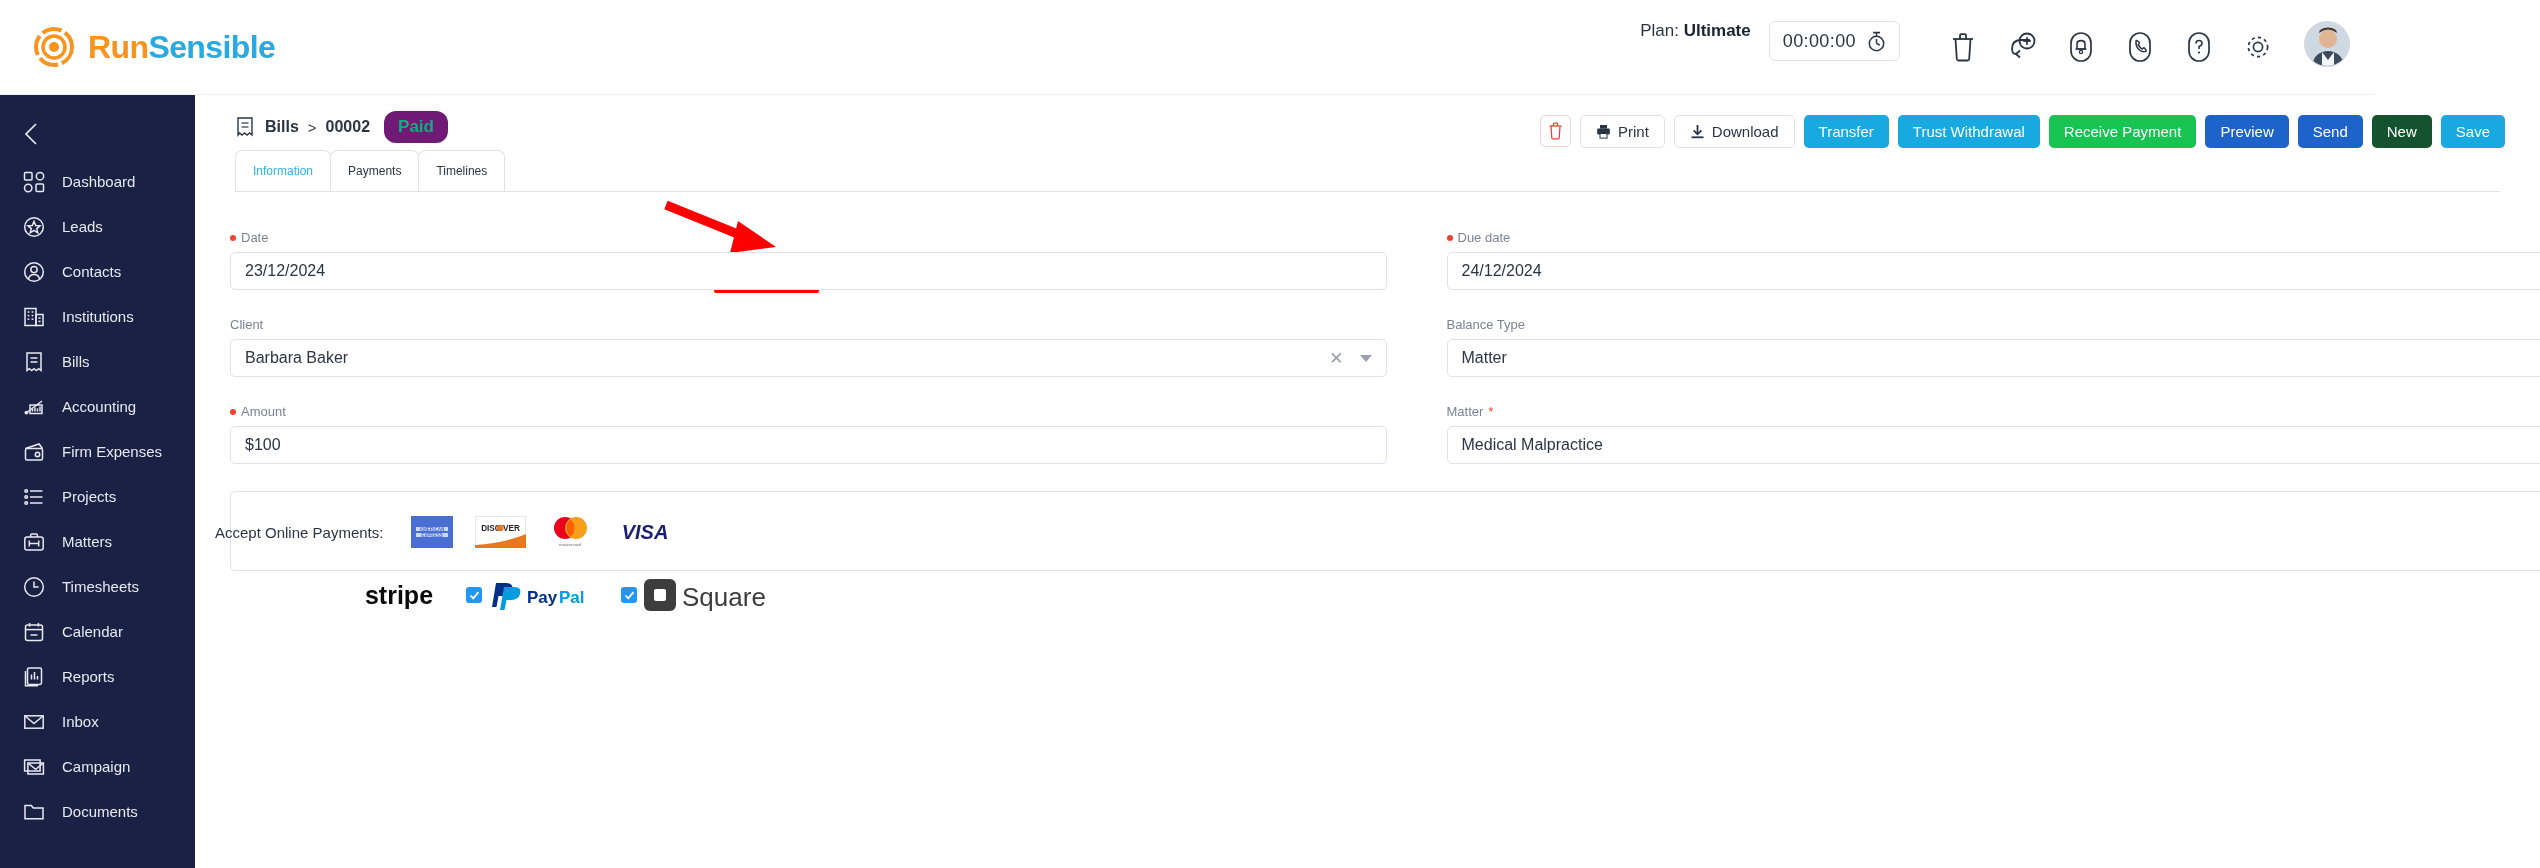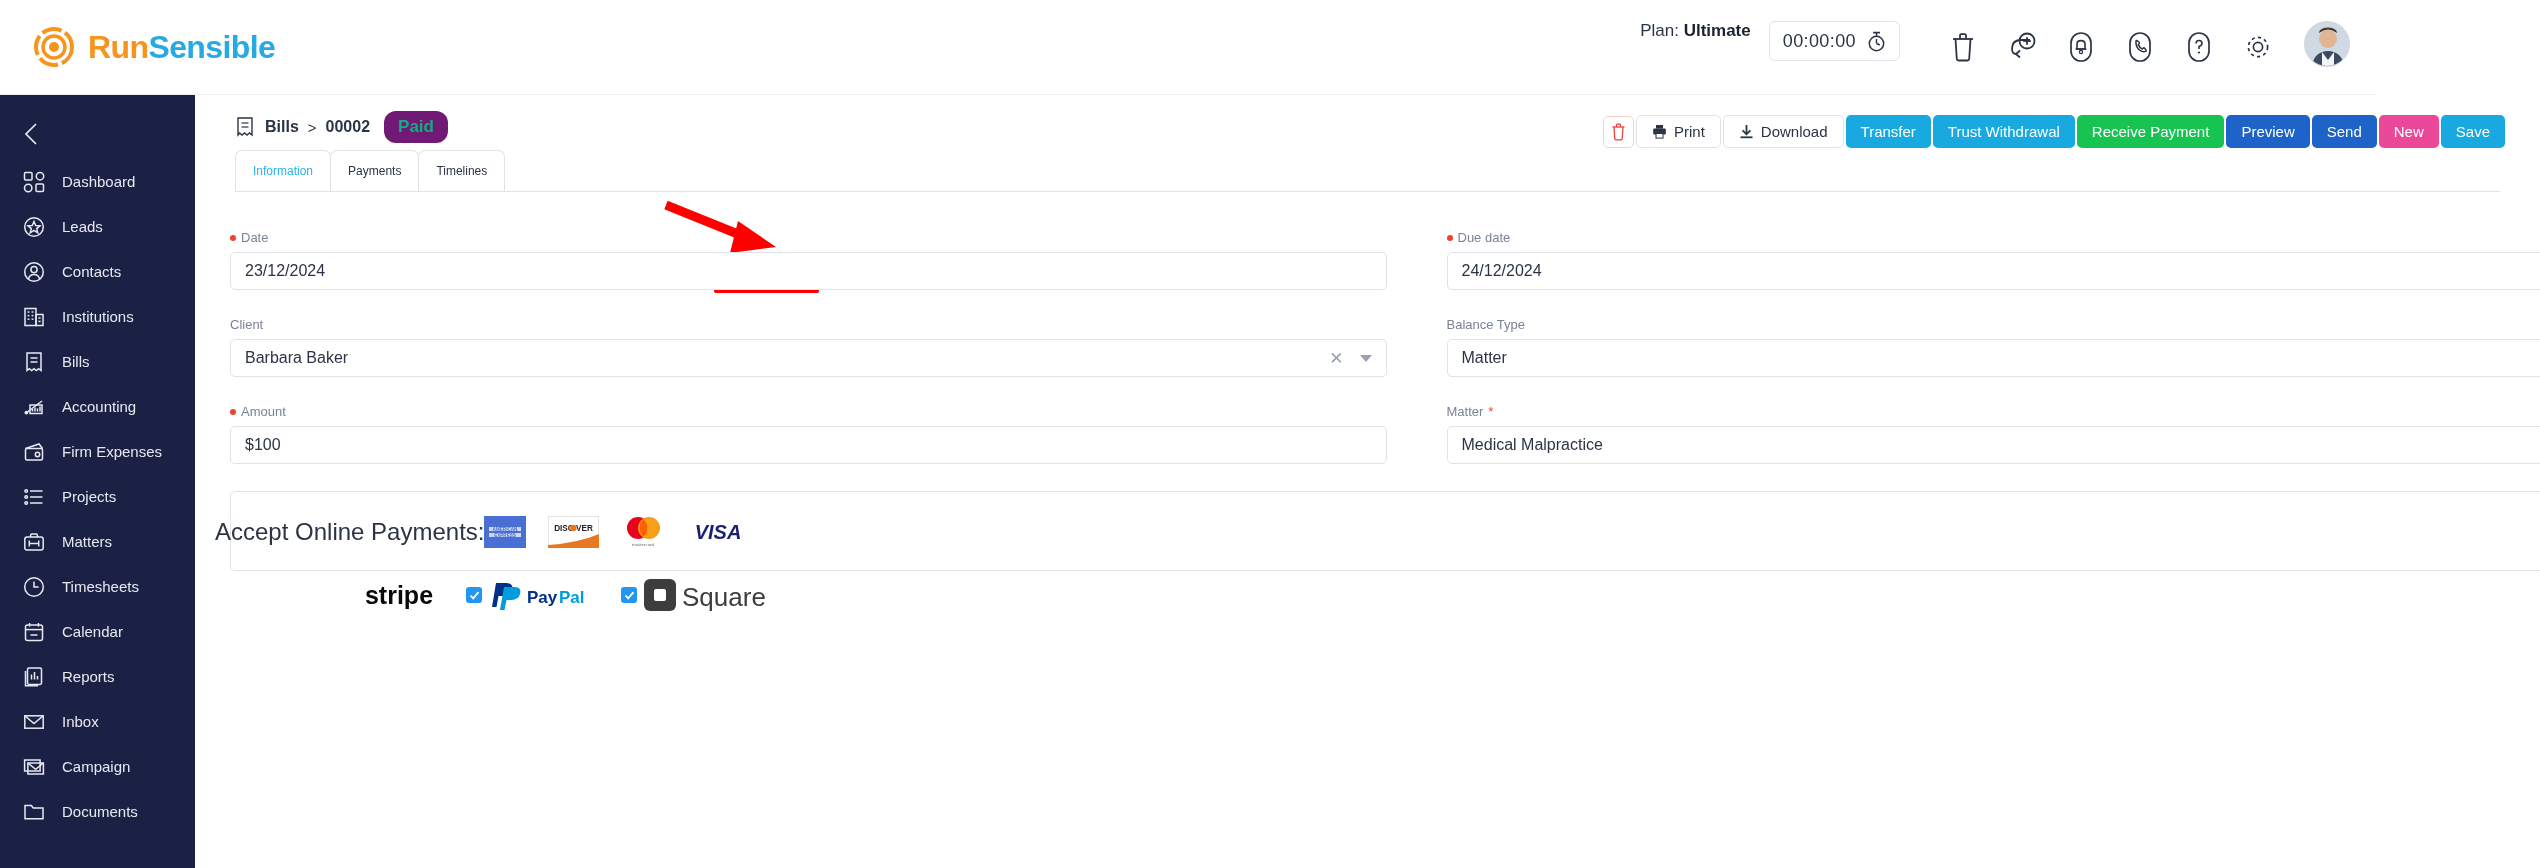--- a/index.html
+++ b/index.html
@@ -122,40 +122,40 @@
     border: 1px solid #dfe3e9; border-bottom: none;
     border-radius: 7px 7px 0 0; background: #fff;
     margin-right: -1px;
     position: relative; z-index: 1;
   }
   .tab.active { color: #2bb2ee; border-bottom: 1px solid #fff; z-index: 2; }
 
   
   .actions {
     position: absolute; top: 20px; right: 35px;
-    display: flex; align-items: center; gap: 2px;
+    display: flex; align-items: flex-start; gap: 9px;
   }
   .btn {
     height: 33px; border-radius: 5px;
     display: flex; align-items: center; justify-content: center; gap: 7px;
     font-size: 15px; padding: 0 15px; white-space: nowrap;
     border: none; color: #fff;
   }
   .btn-trash {
     width: 31px; height: 32px; padding: 0;
     background: #fff; border: 1px solid #f3d2d2; border-radius: 5px;
   }
   .btn-white {
     background: #fff; color: #2b3445;
     border: 1px solid #dfe3e9;
   }
   .btn-cyan { background: #17a9e0; }
   .btn-green { background: #17c452; }
   .btn-blue { background: #1d63c9; }
-  .btn-orange { background: #ec4899; }
+  .btn-orange { background: #14532d; }
 
   
   .form {
     position: absolute; top: 135px; left: 0;
     width: 2443px; padding: 0 35px 0 35px;
   }
   .row { display: flex; gap: 60px; margin-bottom: 27px; }
   .col { flex: 1 1 0; min-width: 0; }
   .col.full { flex: 1 1 100%; }
   .lbl {
@@ -183,21 +183,21 @@
     height: 80px; border: 1px solid #dfe3e9; border-radius: 5px;
     background: #fff; position: relative;
   }
   .resize-grip {
     position: absolute; right: 3px; bottom: 3px; width: 13px; height: 13px;
   }
 
   
   .pay-sec { position: absolute; top: 420px; left: 0; width: 2345px; padding-left: 20px; }
   .pay-row1 { display: flex; align-items: center; gap: 0; }
-  .pay-title { font-size: 24px; color: #2b3445; }
+  .pay-title { font-size: 15px; color: #2b3445; margin-right: 28px; }
   .card-logo { margin-right: 22px; display: block; }
   .pay-row2 { display: flex; align-items: center; margin-top: 28px; padding-left: 145px; gap: 0; }
   .chk {
     width: 16px; height: 16px; background: #2196f3; border-radius: 3px;
     display: flex; align-items: center; justify-content: center;
     margin-right: 5px;
   }
   .chk svg { display: block; }
 </style>
 </head>

